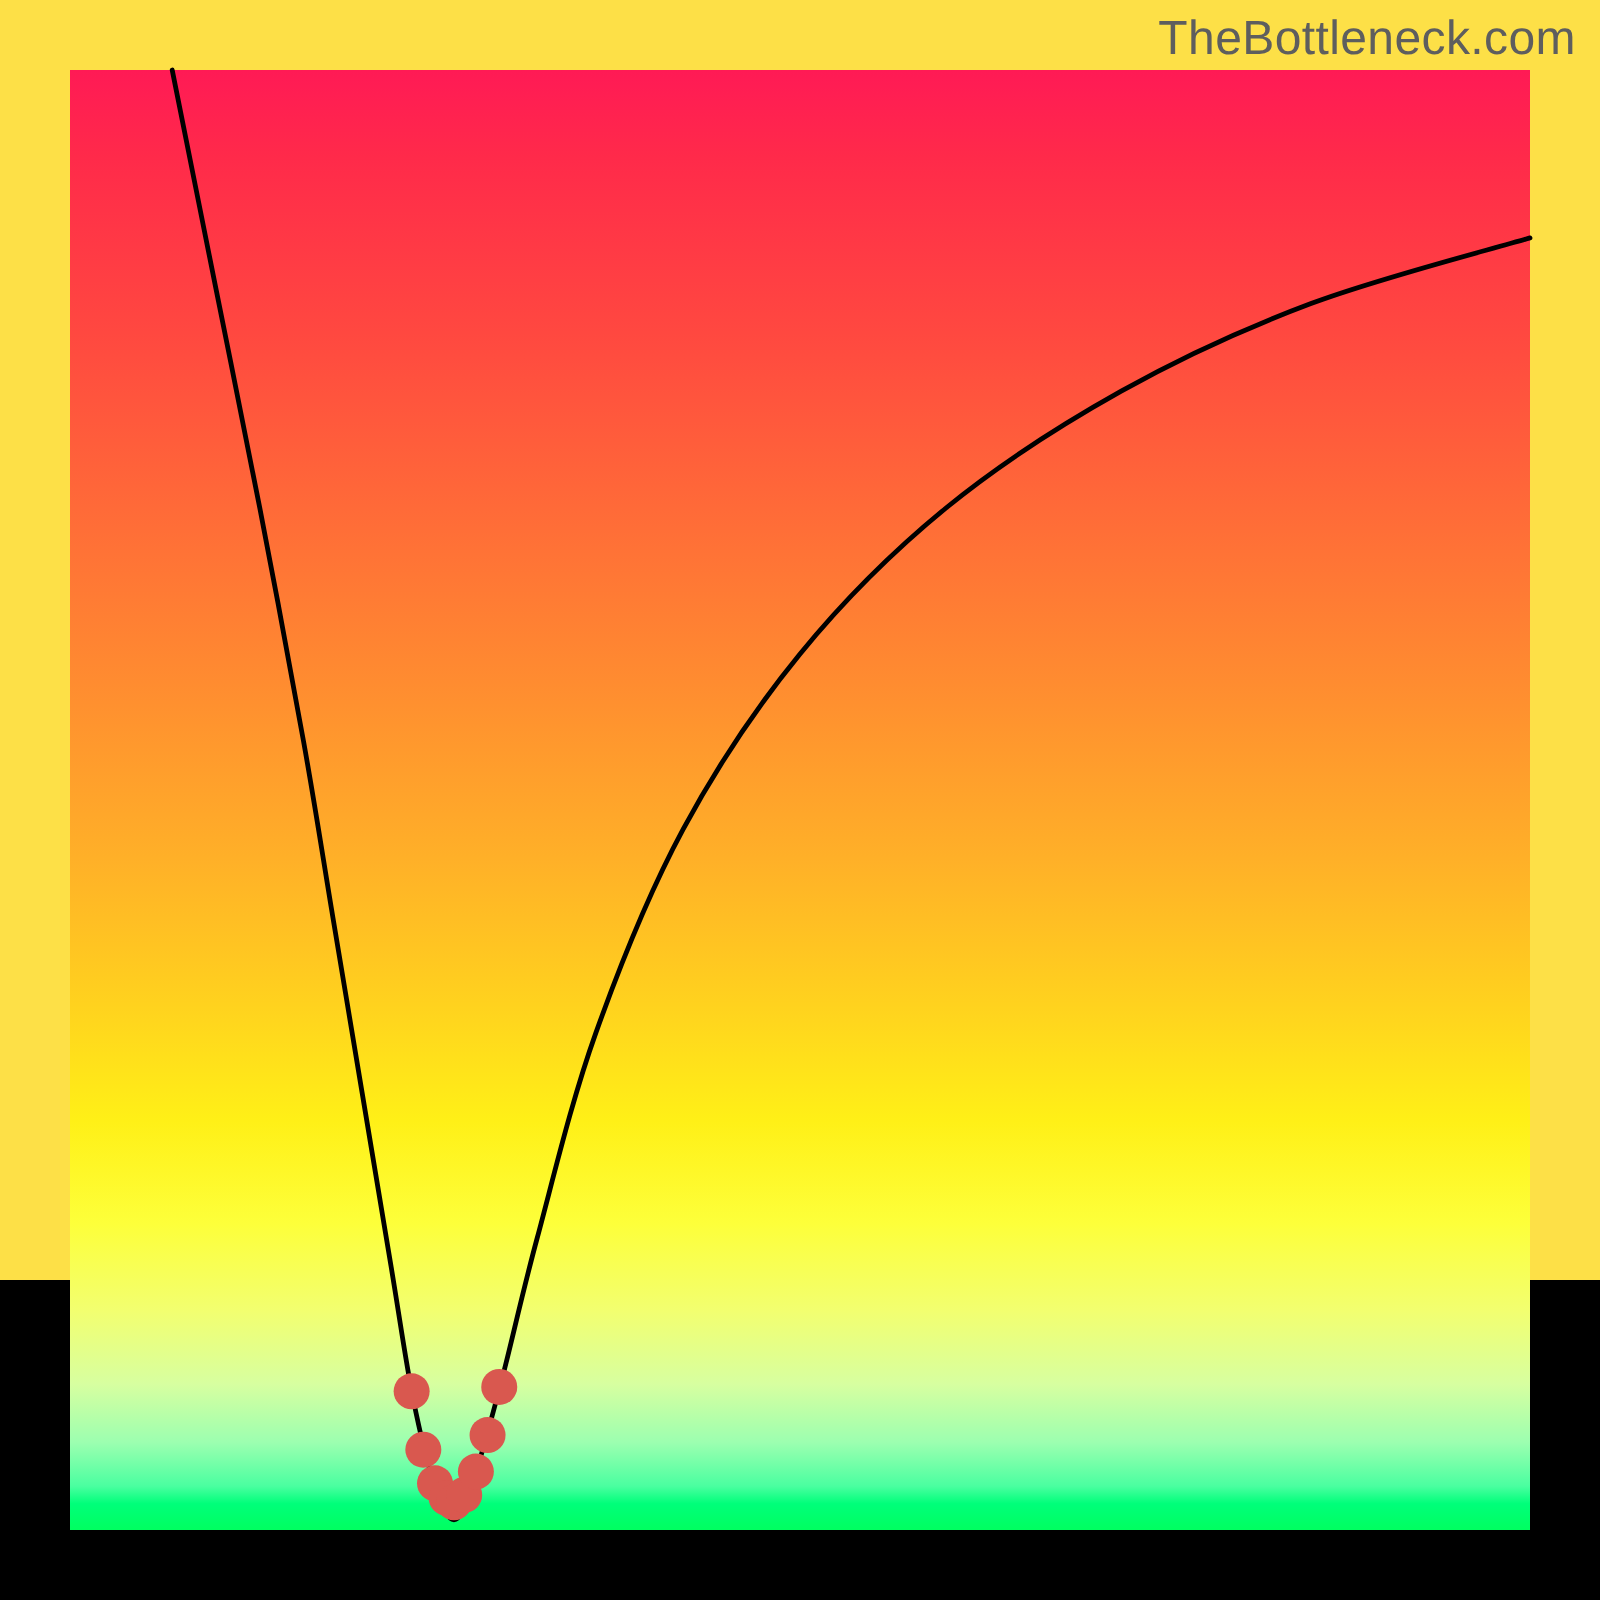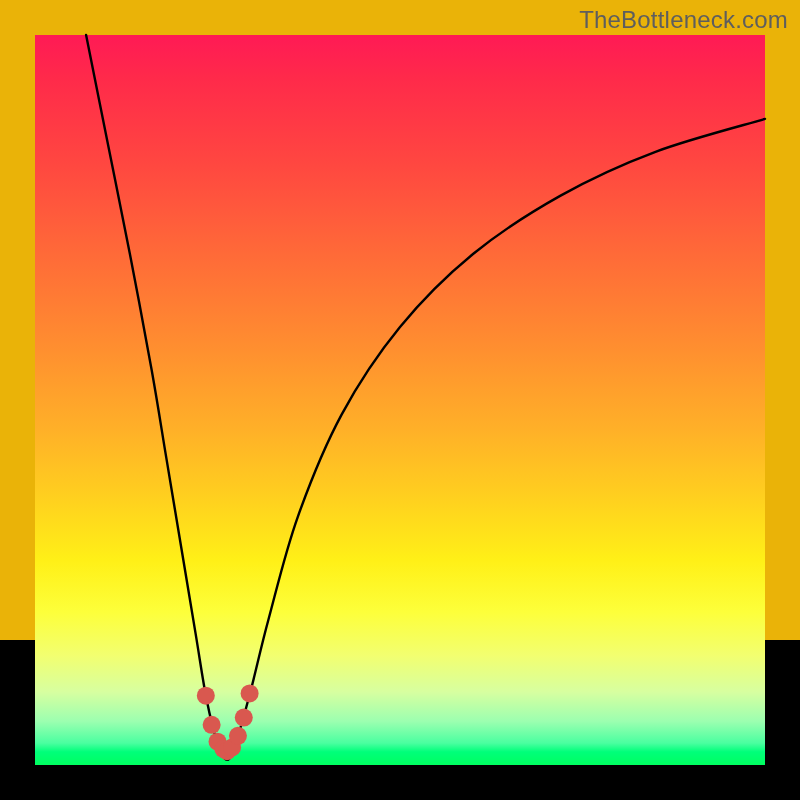--- a/index.html
+++ b/index.html
@@ -10,21 +10,21 @@
     background: #000;
     overflow: hidden;
     font-family: Arial, Helvetica, sans-serif;
   }
   .frame {
     position: absolute;
     left: 0;
     top: 0;
     width: 800px;
     height: 640px;
-    background: #eab308;
+    background: #fde047;
   }
   .plot {
     position: absolute;
     left: 35px;
     top: 35px;
     width: 730px;
     height: 730px;
     
     background: linear-gradient(to bottom,
       #ff1a55 0%,

